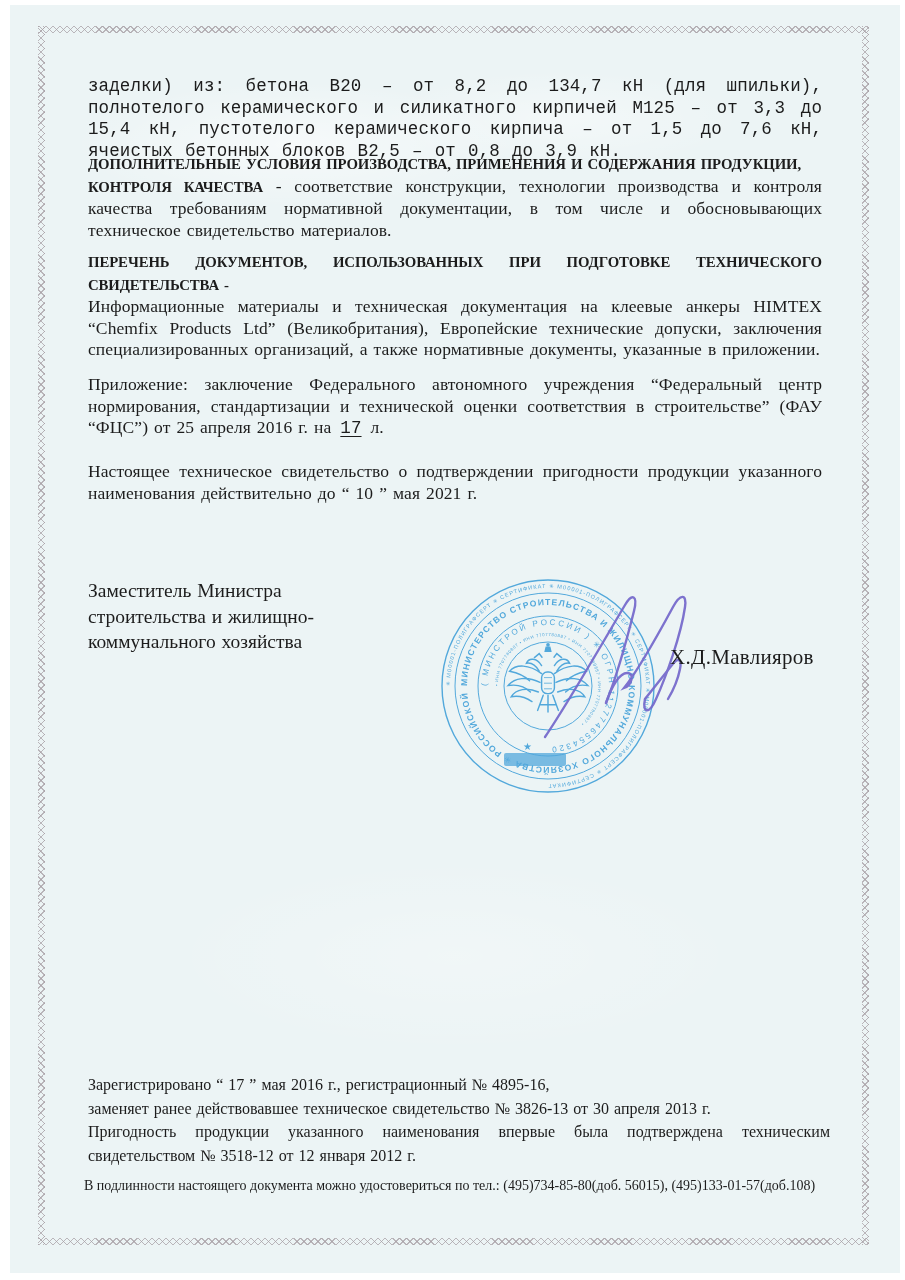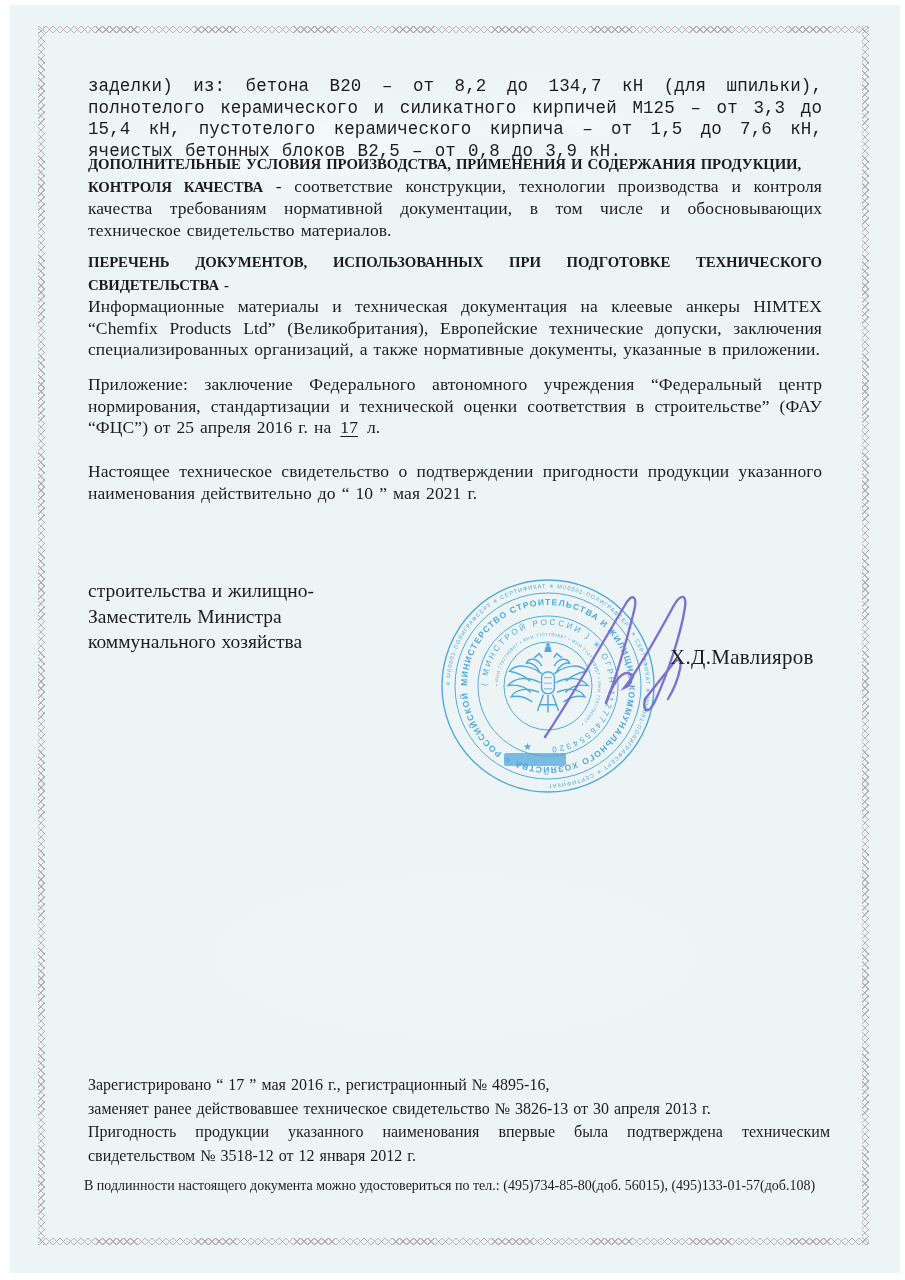--- a/index.html
+++ b/index.html
@@ -32,21 +32,21 @@
     text-align:justify;letter-spacing:.1px;word-spacing:1.5px;
   }
   .hdr{
     font-weight:bold;font-size:14.8px;letter-spacing:-.1px;margin-top:9px;
   }
   #p1{top:71px;font-family:Liberation Mono, monospace;}
   #p2{top:148px;}
   #p3{top:246px;}
   #p4{top:369px;}
   #p5{top:456px;}
-  .pages-underline{text-decoration:underline;text-underline-offset:3px;padding:0 3px;}
+  .pages-underline{text-decoration:underline;text-underline-offset:3px;padding:0 3px;font-family:Liberation Mono, monospace;}
   #sig-title{
     position:absolute;left:78px;top:573px;width:330px;
     font-size:19.5px;line-height:25.5px;color:#1c1c1c;text-align:left;word-spacing:1px;
   }
   #signer-name{
     position:absolute;left:660px;top:640px;
     font-size:21px;color:#1c1c1c;letter-spacing:.3px;
   }
   #stamp-box{position:absolute;left:422px;top:565px;width:232px;height:232px;}
   #signature-box{position:absolute;left:520px;top:580px;width:170px;height:170px;}
@@ -91,22 +91,22 @@
     <span>Приложение: заключение Федерального автономного учреждения “Федеральный центр нормирования, стандартизации и технической оценки соответствия  в строительстве” (ФАУ “ФЦС”) от  25  апреля  2016 г. на</span>
     <span class="pages-underline">17</span>
     <span>л.</span>
   </div>
 
   <div class="para" id="p5">
     <span>Настоящее техническое свидетельство о подтверждении пригодности продукции указанного наименования действительно до  “ 10 ”  мая  2021 г.</span>
   </div>
 
   <div id="sig-title">
+    <div>Заместитель Министра</div>
     <div>строительства и жилищно-</div>
-    <div>Заместитель Министра</div>
     <div>коммунального хозяйства</div>
   </div>
 
   <div id="stamp-box">
     <svg width="232" height="232" viewBox="0 0 232 232" style="opacity:.88">
       <g stroke="#3d9ed8" fill="none">
         <circle cx="116" cy="116" r="106" stroke-width="1.4"></circle>
         <circle cx="116" cy="116" r="93" stroke-width="1"></circle>
         <circle cx="116" cy="116" r="70" stroke-width="1"></circle>
         <circle cx="116" cy="116" r="44" stroke-width="1"></circle>

